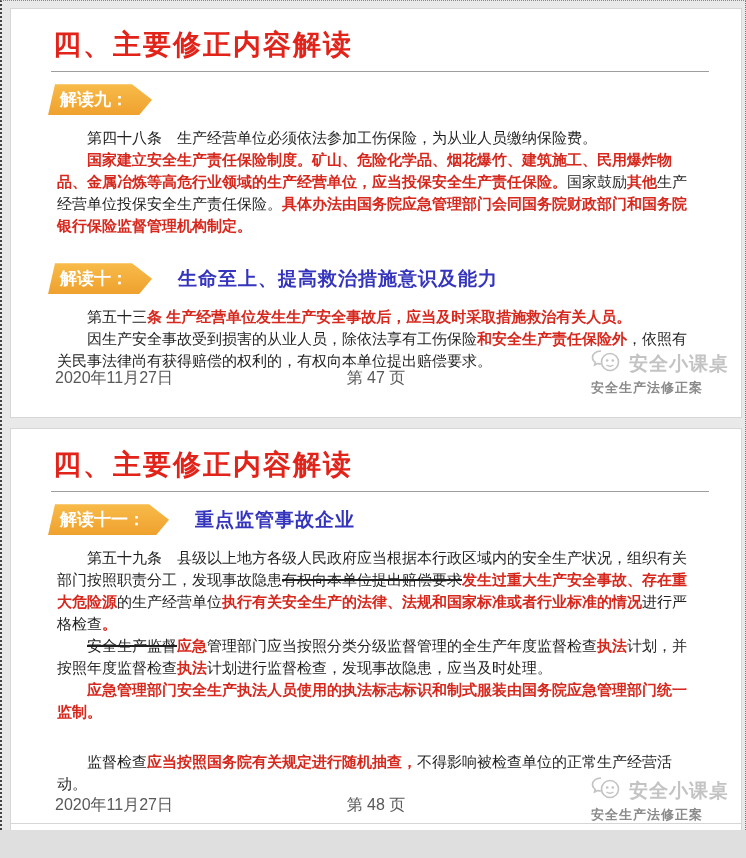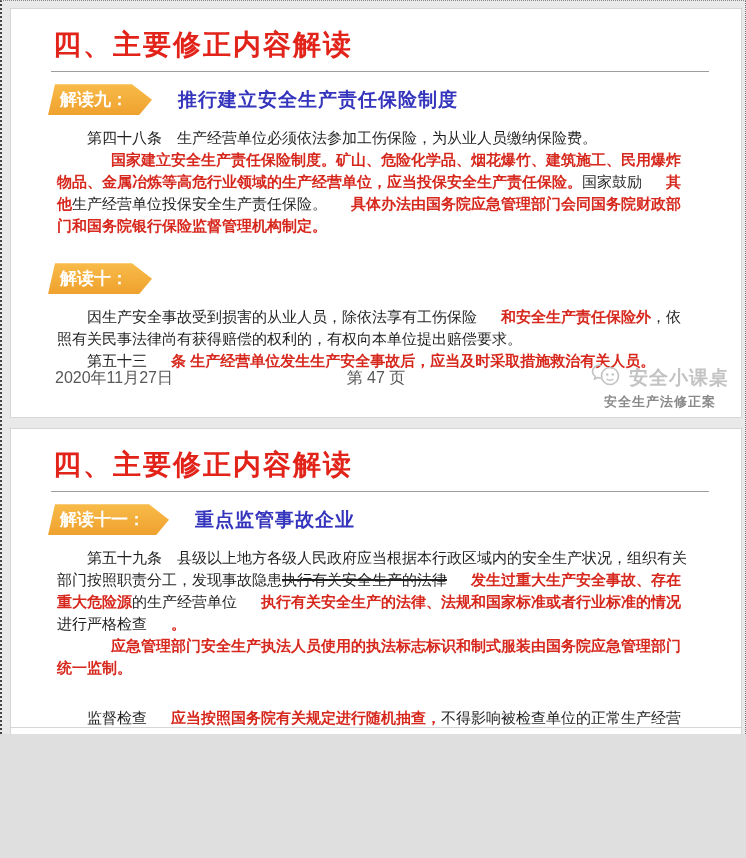--- a/index.html
+++ b/index.html
@@ -12,21 +12,21 @@
     --logo-gray:#c3c3c3;
     --logo-sub-gray:#8a8a8a;
     --ink:#1f1f1f;
   }
   *{margin:0;padding:0;box-sizing:border-box;}
   body{
     font-family:"Liberation Sans","DejaVu Sans",sans-serif;
     background:#dfdfdf;
   }
   .page{
-    width:746px;height:734px;
+    width:746px;height:830px;
     background:#e9e9e9;
     border-left:2px dotted #444;
     border-right:1px dotted #777;
     border-top:1px dotted #888;
     padding:7px 3px 0 8px;
     position:relative;
     overflow:hidden;
   }
   .slide{
     background:#fff;
@@ -74,36 +74,36 @@
     white-space:nowrap;
   }
   .section-body{
     padding:2px 48px 0 46px;
     font-size:15px;
     line-height:22px;
     color:var(--ink);
   }
   .para{text-indent:2em;}
   .run-k{color:var(--ink);}
-  .run-r{color:var(--body-red);font-weight:bold;margin-left:24px;}
+  .run-r{color:var(--body-red);font-weight:bold;}
   .run-s{color:var(--ink);text-decoration:line-through;text-decoration-thickness:1.5px;}
   .sec-gap{height:26px;}
   .footer-date,.footer-page{
     position:absolute;
     bottom:28px;
     font-size:16px;
     color:var(--footer-gray);
   }
   .footer-date{left:44px;}
   .footer-page{left:0;right:0;text-align:center;}
   .logo{
     position:absolute;
     right:12px;
-    bottom:6px;
-    text-align:center;
+    bottom:20px;
+    text-align:left;
   }
   .logo-top{
     display:flex;
     align-items:center;
     justify-content:flex-end;
     color:var(--logo-gray);
     font-size:19px;
     font-weight:bold;
     letter-spacing:1px;
     text-shadow:0 0 1px #fff;
@@ -132,39 +132,39 @@
 
   <section class="slide slide-1">
     <h1 class="slide-title">四、主要修正内容解读</h1>
     <div class="title-rule"></div>
 
     <div class="section">
       <div class="section-head">
         <div class="badge">
           <span>解读九：</span>
         </div>
-        <h2 class="section-heading">推行建立安全生产责任保险制度</h2>
       </div>
       <div class="section-body">
         <p class="para"><span class="run-k">第四十八条　生产经营单位必须依法参加工伤保险，为从业人员缴纳保险费。</span></p>
         <p class="para"><span class="run-r">国家建立安全生产责任保险制度。矿山、危险化学品、烟花爆竹、建筑施工、民用爆炸物品、金属冶炼等高危行业领域的生产经营单位，应当投保安全生产责任保险。</span><span class="run-k">国家鼓励</span><span class="run-r">其他</span><span class="run-k">生产经营单位投保安全生产责任保险。</span><span class="run-r">具体办法由国务院应急管理部门会同国务院财政部门和国务院银行保险监督管理机构制定。</span></p>
       </div>
     </div>
 
     <div class="sec-gap"></div>
 
     <div class="section">
       <div class="section-head">
         <div class="badge">
           <span>解读十：</span>
         </div>
-      </div>
-      <div class="section-body">
+        <h2 class="section-heading">生命至上、提高救治措施意识及能力</h2>
+      </div>
+      <div class="section-body">
+        <p class="para"><span class="run-k">第五十三</span><span class="run-r">条 生产经营单位发生生产安全事故后，应当及时采取措施救治有关人员。</span></p>
         <p class="para"><span class="run-k">因生产安全事故受到损害的从业人员，除依法享有工伤保险</span><span class="run-r">和安全生产责任保险外</span><span class="run-k">，依照有关民事法律尚有获得赔偿的权利的，有权向本单位提出赔偿要求。</span></p>
-        <p class="para"><span class="run-k">第五十三</span><span class="run-r">条 生产经营单位发生生产安全事故后，应当及时采取措施救治有关人员。</span></p>
       </div>
     </div>
 
     <span class="footer-date">2020年11月27日</span>
     <span class="footer-page">第 47 页</span>
 
     <div class="logo">
       <div class="logo-top">
         <span>
           <svg width="34" height="24" viewBox="0 0 34 24">
@@ -190,21 +190,22 @@
     <div class="title-rule"></div>
 
     <div class="section">
       <div class="section-head">
         <div class="badge">
           <span>解读十一：</span>
         </div>
         <h2 class="section-heading">重点监管事故企业</h2>
       </div>
       <div class="section-body">
-        <p class="para"><span class="run-k">第五十九条　县级以上地方各级人民政府应当根据本行政区域内的安全生产状况，组织有关部门按照职责分工，发现事故隐患</span><span class="run-s">执行有关安全生产的法律</span><span class="run-r">发生过重大生产安全事故、存在重大危险源</span><span class="run-k">的生产经营单位</span><span class="run-r">执行有关安全生产的法律、法规和国家标准或者行业标准的情况</span><span class="run-k">进行严格检查</span><span class="run-r">。</span></p>
+        <p class="para"><span class="run-k">第五十九条　县级以上地方各级人民政府应当根据本行政区域内的安全生产状况，组织有关部门按照职责分工，发现事故隐患</span><span class="run-s">有权向本单位提出赔偿要求</span><span class="run-r">发生过重大生产安全事故、存在重大危险源</span><span class="run-k">的生产经营单位</span><span class="run-r">执行有关安全生产的法律、法规和国家标准或者行业标准的情况</span><span class="run-k">进行严格检查</span><span class="run-r">。</span></p>
+        <p class="para"><span class="run-s">安全生产监督</span><span class="run-r">应急</span><span class="run-k">管理部门应当按照分类分级监督管理的全生产年度监督检查</span><span class="run-r">执法</span><span class="run-k">计划，并按照年度监督检查</span><span class="run-r">执法</span><span class="run-k">计划进行监督检查，发现事故隐患，应当及时处理。</span></p>
         <p class="para"><span class="run-r">应急管理部门安全生产执法人员使用的执法标志标识和制式服装由国务院应急管理部门统一监制。</span></p>
       </div>
     </div>
 
     <div class="sec-gap"></div>
 
     <div class="section">
       <div class="section-body">
         <p class="para"><span class="run-k">监督检查</span><span class="run-r">应当按照国务院有关规定进行随机抽查，</span><span class="run-k">不得影响被检查单位的正常生产经营活动。</span></p>
       </div>

